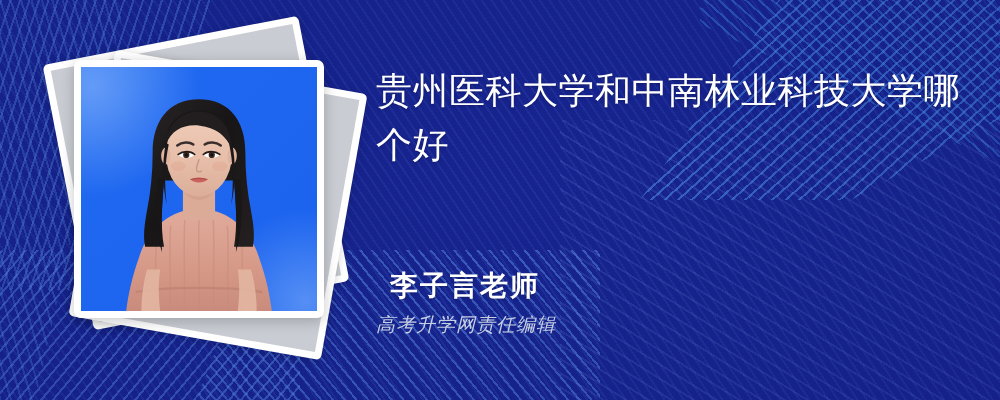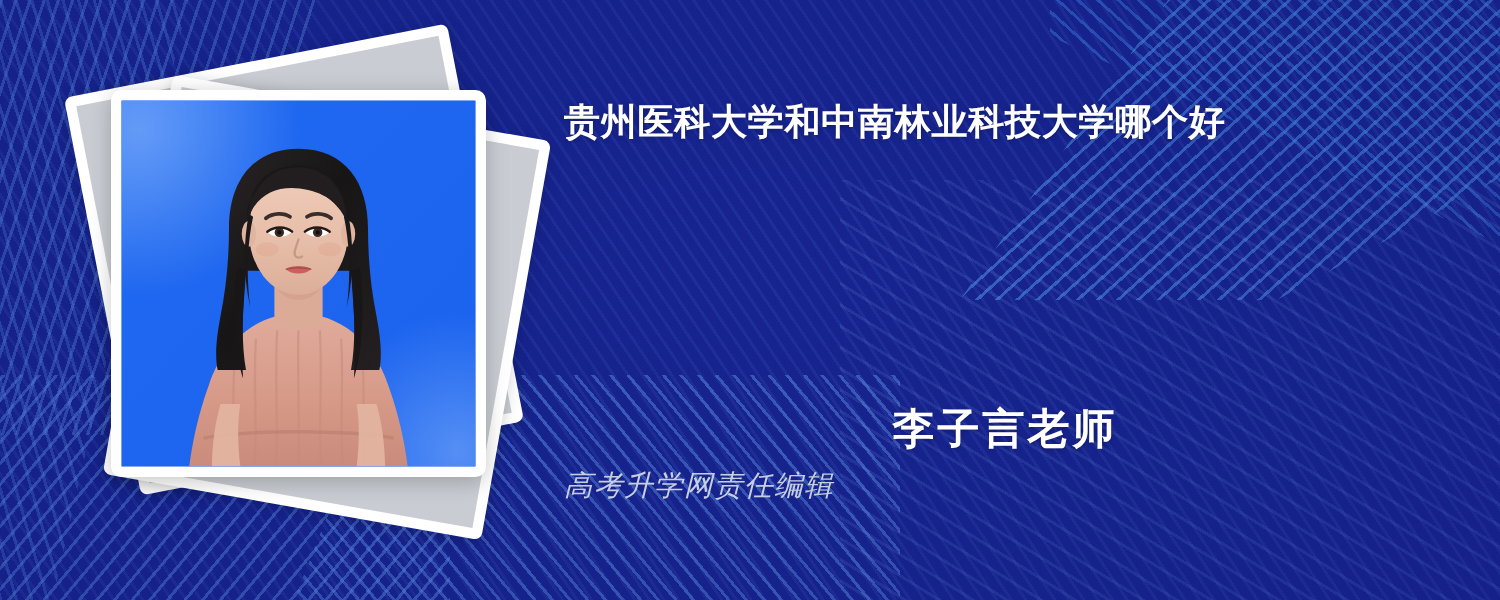--- a/index.html
+++ b/index.html
@@ -163,41 +163,40 @@
 
   
   #text-block {
     position:absolute;
     left:376px; top:64px;
     width:590px;
   }
 
   #banner-title {
     color:#ffffff;
-    font-size:24px;
-    font-weight:bold;
+    font-size:36px;
+    font-weight:normal;
     line-height:1.50;
     letter-spacing:0.5px;
     text-shadow:0 1px 3px rgba(0,0,0,0.28);
     white-space:normal;
   }
 
   #author-block {
     position:absolute;
     left:390px; top:268px;
     width:560px;
   }
   #author-name {
     color:#ffffff;
     font-size:28px;
     font-weight:bold;
     letter-spacing:2px;
     line-height:1.25;
     text-shadow:0 1px 3px rgba(0,0,0,0.28);
-    text-align:center;
   }
   #author-role {
     margin-top:10px;
     margin-left:-14px;
     color:#c6cfe2;
     font-size:19px;
     font-weight:normal;
     letter-spacing:1px;
     line-height:1.3;
     font-style:italic;

